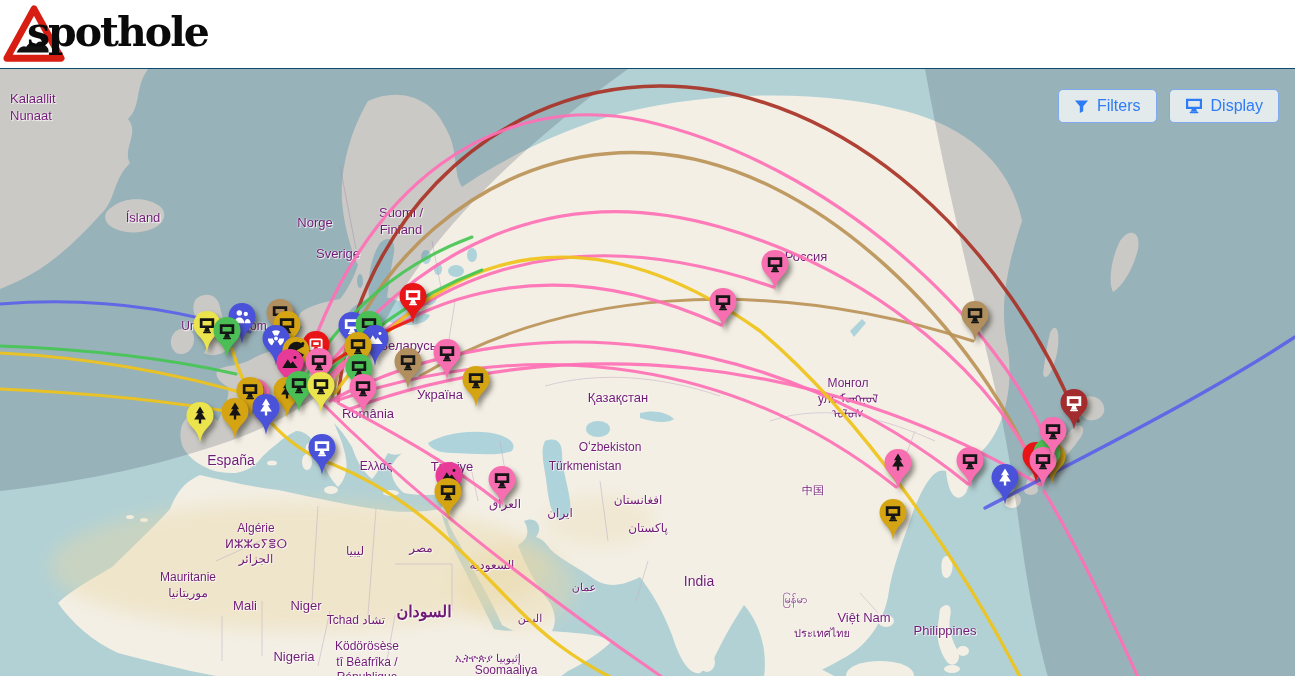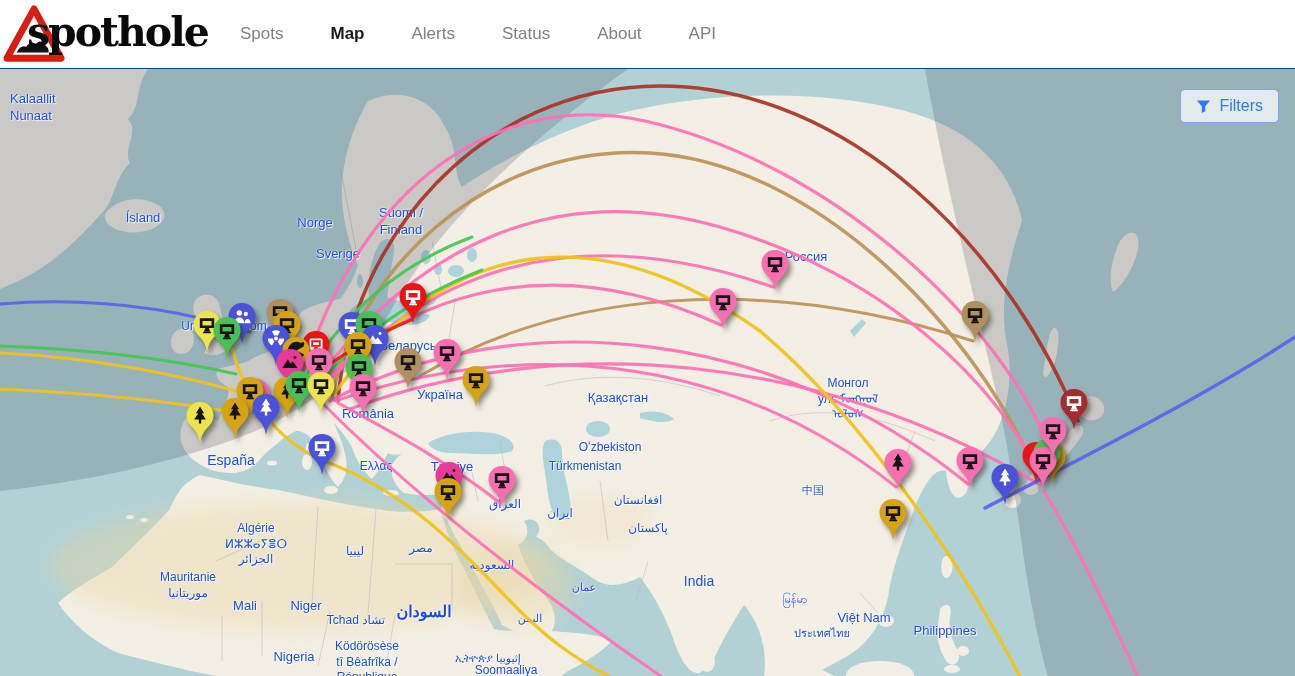--- a/index.html
+++ b/index.html
@@ -9,21 +9,21 @@
   .logo{position:relative;width:225px;height:68px;flex:0 0 auto;cursor:pointer;}
   .logo svg{position:absolute;left:3px;top:4px;}
   .logo-text{position:absolute;left:27px;top:8px;font-family:"DejaVu Serif","Liberation Serif",serif;font-weight:bold;font-size:41px;letter-spacing:-2px;color:#0a0a0a;z-index:2;}
   nav{display:flex;gap:47px;margin-left:15px;}
   nav a{text-decoration:none;font-size:17px;color:#828282;cursor:pointer;}
   nav a.active{color:#1b1b1b;font-weight:bold;}
   
   .map{position:relative;width:1295px;height:608px;background:#b2d1d5;overflow:hidden;}
   .map > svg.base{position:absolute;left:0;top:0;}
   .labels{position:absolute;left:0;top:-68px;width:1295px;height:676px;pointer-events:none;}
-  .mlabel{position:absolute;transform:translate(-50%,-50%);color:#1d4ed8;font-size:13px;line-height:1.3;text-align:center;white-space:nowrap;text-shadow:0 0 2px #fff,1px 1px 1px rgba(255,255,255,.9);}
+  .mlabel{position:absolute;transform:translate(-50%,-50%);color:#701a75;font-size:13px;line-height:1.3;text-align:center;white-space:nowrap;text-shadow:0 0 2px #fff,1px 1px 1px rgba(255,255,255,.9);}
   .mlabel.left{transform:translate(0,-50%);text-align:left;}
   svg.arcs{position:absolute;left:0;top:0;pointer-events:none;}
   .markers{position:absolute;left:0;top:-68px;width:1295px;height:676px;}
   .marker{position:absolute;width:34px;height:45px;filter:drop-shadow(3px 4px 2.5px rgba(40,35,25,.5));cursor:pointer;}
   .marker svg{display:block;width:34px;height:45px;}
   
   .ctrl{position:absolute;top:20px;right:16px;display:flex;gap:12px;}
   .ctrl button{display:flex;align-items:center;gap:8px;padding:7px 15px;font-family:"Liberation Sans",sans-serif;
     font-size:16px;color:#2e7bf6;background:rgba(255,255,255,.72);border:1px solid #7fa8ef;border-radius:5px;cursor:pointer;}
   .ctrl button svg{display:block;}
@@ -33,28 +33,20 @@
 
 <div class="app">
   <header>
     <div class="logo">
       <svg width="62" height="62" viewBox="0 0 64 64">
         <path d="M32,5 L60,56 L4,56 Z" fill="#ffffff" stroke="#d81e12" stroke-width="7" stroke-linejoin="round"></path>
         <path d="M14,50 q4,-8 10,-6 q4,-6 10,-3 q5,-5 9,1 q4,3 4,6 l0,2 L14,50 Z" fill="#111111"></path>
       </svg>
       <span class="logo-text">spothole</span>
     </div>
-    <nav>
-        <a class="">Spots</a>
-        <a class="active">Map</a>
-        <a class="">Alerts</a>
-        <a class="">Status</a>
-        <a class="">About</a>
-        <a class="">API</a>
-      </nav>
   </header>
 
   <div class="map">
 
     <svg class="base" width="1295" height="608" viewBox="0 68 1295 608">
       <defs>
           <filter id="fblur" x="-40%" y="-40%" width="180%" height="180%">
             <feGaussianBlur stdDeviation="9"></feGaussianBlur>
           </filter>
         </defs>
@@ -800,15 +792,25 @@
         </div>
       </div>
 
     <div class="ctrl">
       <button>
         <svg width="15" height="15" viewBox="0 0 16 16">
           <path d="M1,1.5 H15 L9.8,7.8 V13 L6.2,15 V7.8 Z" fill="#2e7bf6"></path>
         </svg>
         <span>Filters</span>
       </button>
+      <button>
+        <svg width="18" height="16" viewBox="0 0 24 22">
+          <g fill="#2e7bf6">
+              <path fill-rule="evenodd" d="M1,1 h22 v14 h-22 Z M4,4 h16 v8 h-16 Z"></path>
+              <path d="M9,15 h6 l1.5,4 h-9 Z"></path>
+              <rect x="6" y="19" width="12" height="2" rx="1"></rect>
+            </g>
+        </svg>
+        <span>Display</span>
+      </button>
     </div>
   </div>
 </div>
 
 </body></html>

